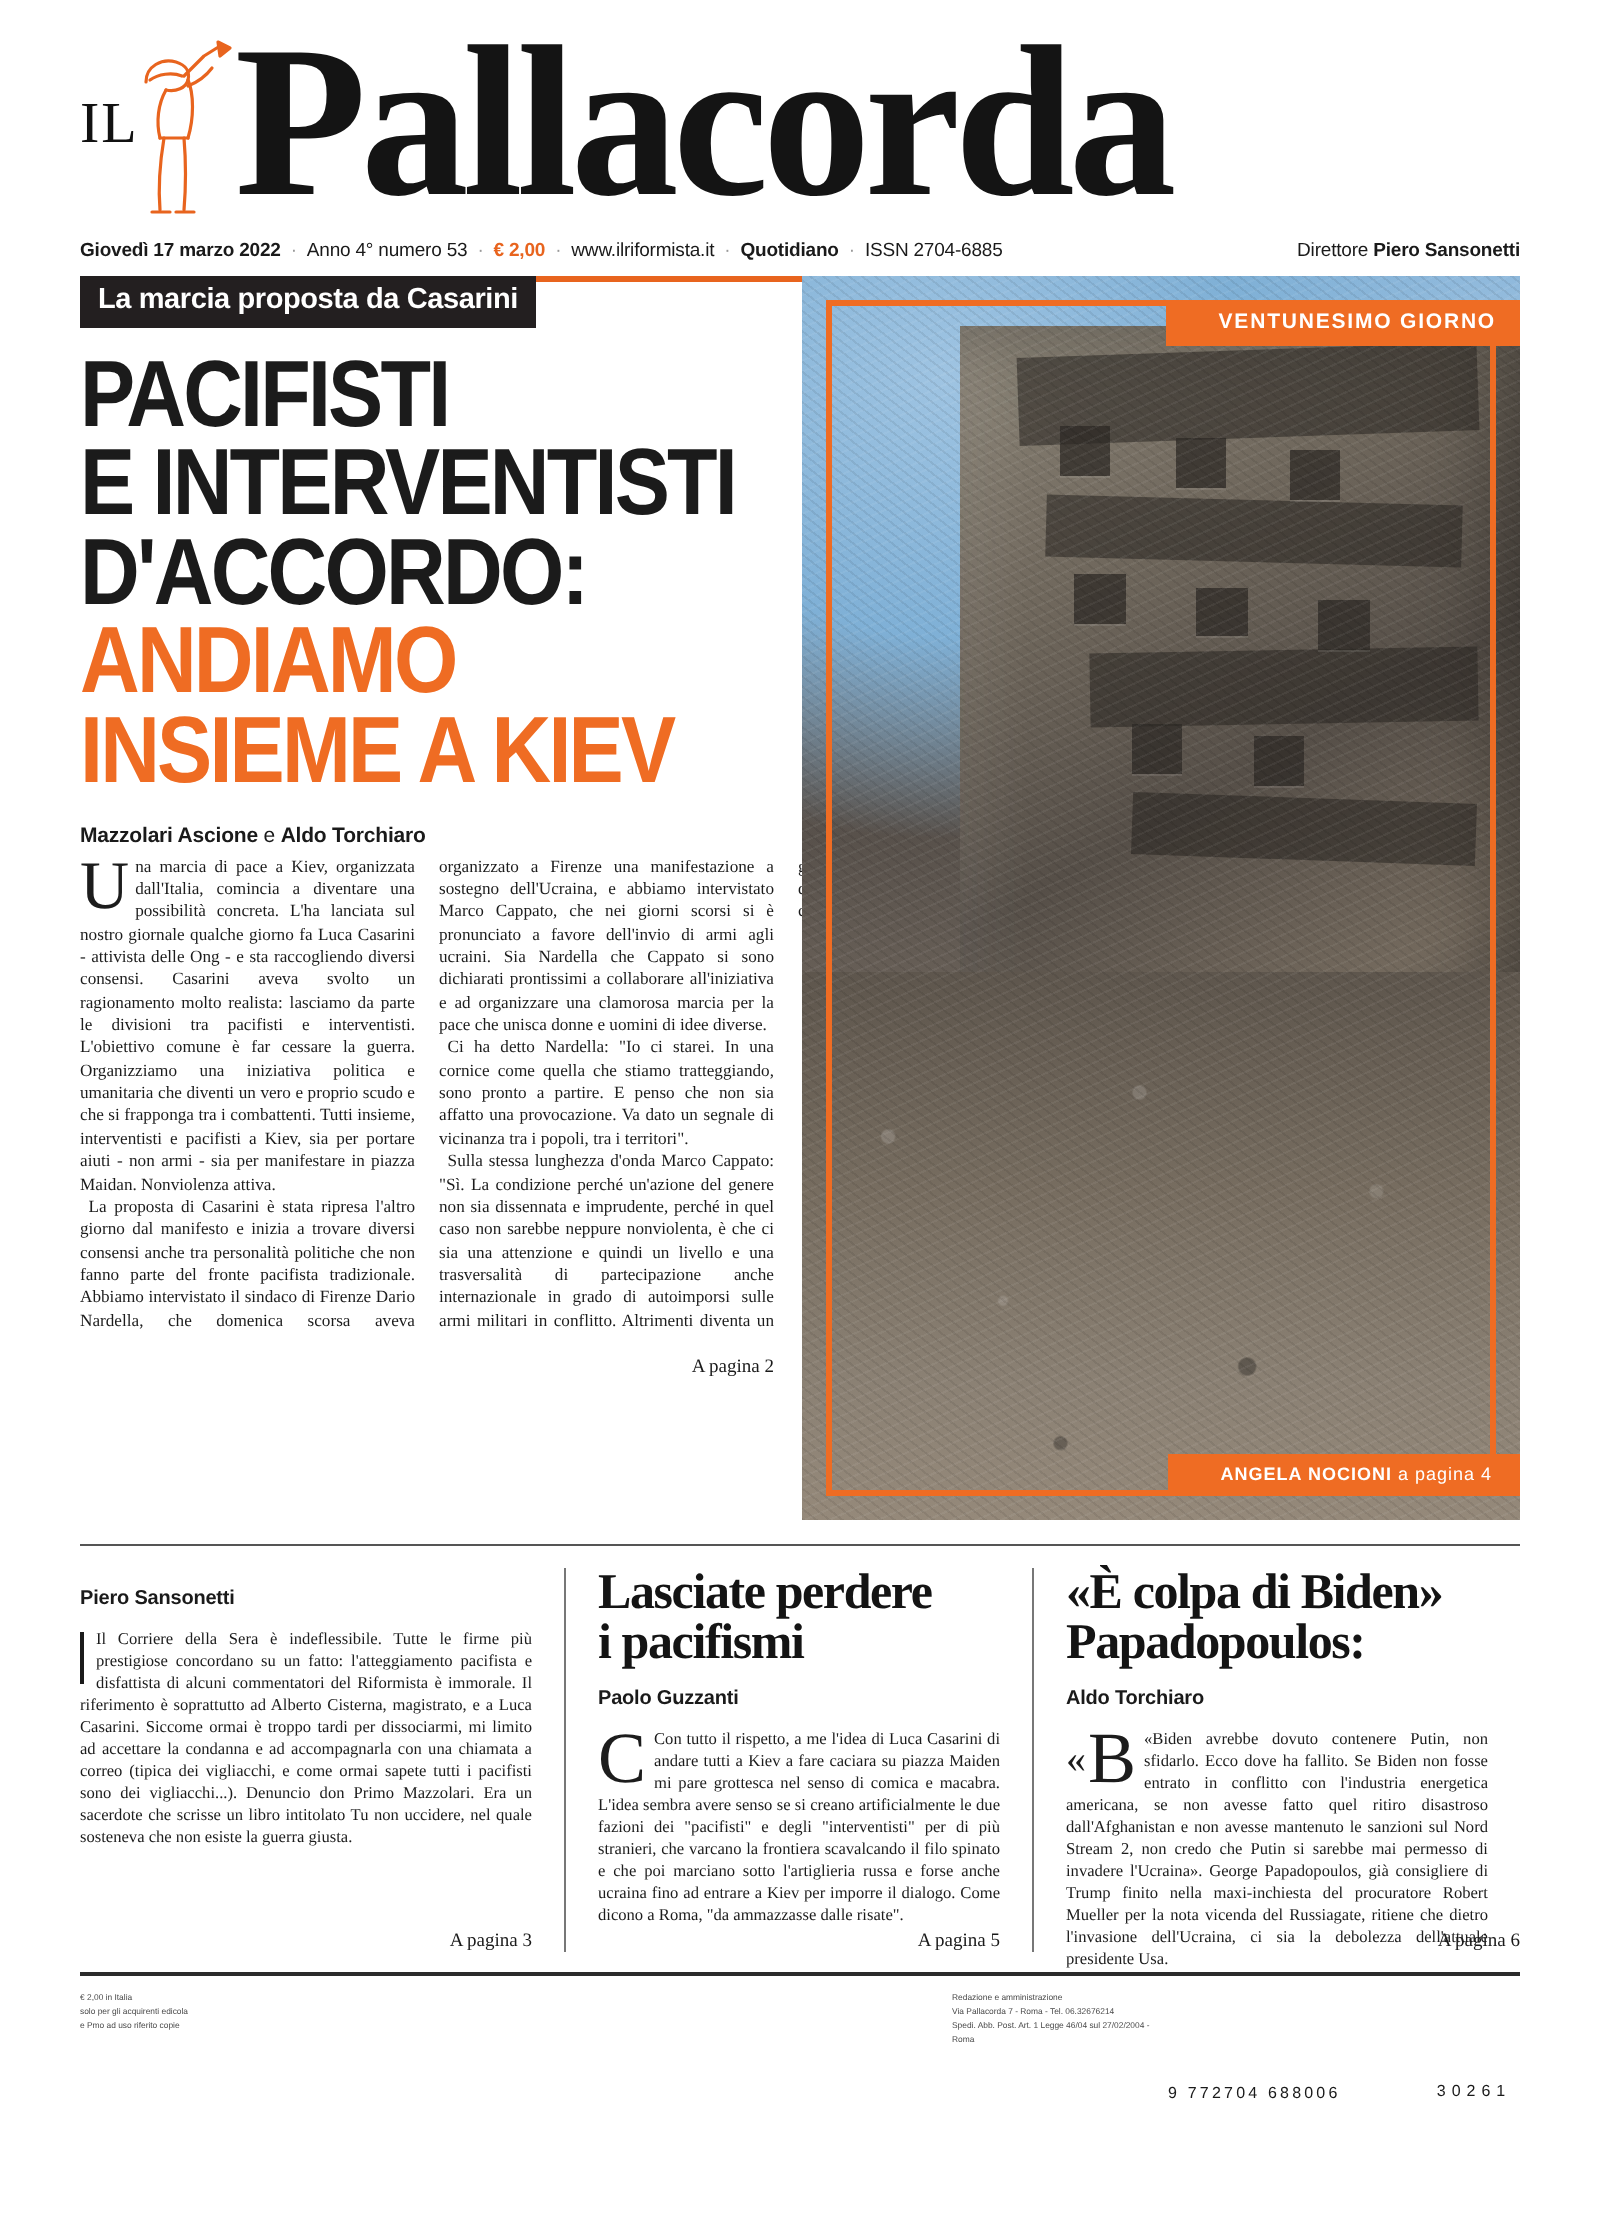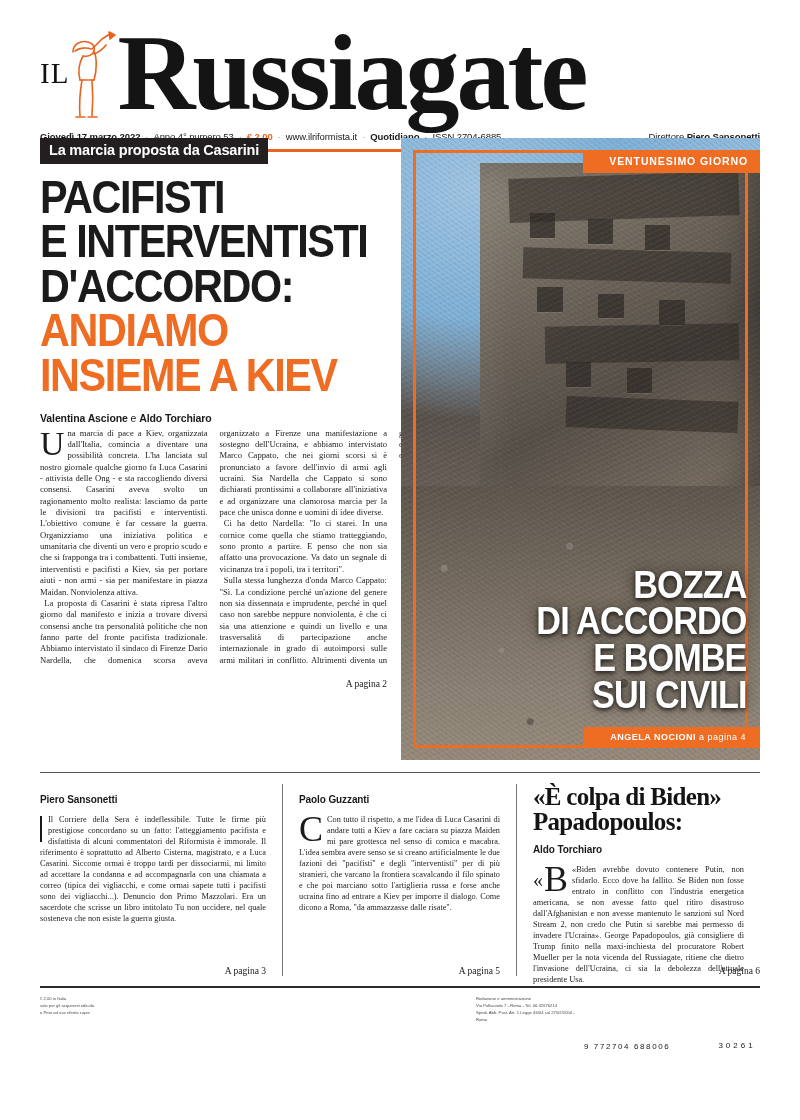--- a/index.html
+++ b/index.html
@@ -6,21 +6,21 @@
   html, body {
     width: 800px; height: 1120px;
     background: #ffffff;
     font-family: "Liberation Sans", sans-serif;
     color: #1a1a1a;
     overflow: hidden;
   }
   .page { position: relative; width: 800px; height: 1120px; background: #fff; padding: 0 40px; }
 
   
-  .masthead { position: relative; height: 125px; padding-top: 30px; }
+  .masthead { position: relative; height: 125px; padding-top: 19px; }
   .logo-row { display: flex; align-items: flex-end; height: 92px; }
   .logo-il {
     font-family: "Liberation Serif", serif;
     font-size: 29px; letter-spacing: 1px; color: #111;
     line-height: 1; padding-bottom: 34px;
   }
   .logo-mark { width: 54px; height: 92px; margin: 0 -2px 0 -4px; position: relative; }
   .logo-word {
     font-family: "Liberation Serif", serif;
     font-weight: 700;
@@ -210,21 +210,21 @@
             <path d="M29 21 C32 28 32 40 29 50"></path>
             <path d="M15 50 L29 50"></path>
             <path d="M17 50 C15 62 14 74 15 86"></path>
             <path d="M27 50 C28 62 28 74 27 86"></path>
             <path d="M11 87 L20 87"></path>
             <path d="M23 87 L32 87"></path>
             <path d="M29 24 C34 22 38 19 41 15"></path>
           </g>
         </svg>
       </div>
-      <div class="logo-word">Russiagate</div>
+      <div class="logo-word">Pallacorda</div>
     </div>
 
     <div class="infoline">
       <div class="infoline-left">
         <span>Giovedì 17 marzo 2022</span>
         <span class="sep">·</span>
         <span class="reg">Anno 4° numero 53</span>
         <span class="sep">·</span>
         <span class="price">€ 2,00</span>
         <span class="sep">·</span>
@@ -249,21 +249,21 @@
 
       <div class="headline">
         <span class="dark">PACIFISTI</span>
         <span class="dark">E INTERVENTISTI</span>
         <span class="dark">D'ACCORDO:</span>
         <span class="accent">ANDIAMO</span>
         <span class="accent">INSIEME A KIEV</span>
       </div>
 
       <div class="byline">
-        <span>Valentina Ascione</span><span class="conj"> e </span><span>Aldo Torchiaro</span>
+        <span>Mazzolari Ascione</span><span class="conj"> e </span><span>Aldo Torchiaro</span>
       </div>
 
       <div class="lead-body">
         <p class="dropcap">Una marcia di pace a Kiev, organizzata dall'Italia, comincia a diventare una possibilità concreta. L'ha lanciata sul nostro giornale qualche giorno fa Luca Casarini - attivista delle Ong - e sta raccogliendo diversi consensi. Casarini aveva svolto un ragionamento molto realista: lasciamo da parte le divisioni tra pacifisti e interventisti. L'obiettivo comune è far cessare la guerra. Organizziamo una iniziativa politica e umanitaria che diventi un vero e proprio scudo e che si frapponga tra i combattenti. Tutti insieme, interventisti e pacifisti a Kiev, sia per portare aiuti - non armi - sia per manifestare in piazza Maidan. Nonviolenza attiva.</p>
         <p>La proposta di Casarini è stata ripresa l'altro giorno dal manifesto e inizia a trovare diversi consensi anche tra personalità politiche che non fanno parte del fronte pacifista tradizionale. Abbiamo intervistato il sindaco di Firenze Dario Nardella, che domenica scorsa aveva organizzato a Firenze una manifestazione a sostegno dell'Ucraina, e abbiamo intervistato Marco Cappato, che nei giorni scorsi si è pronunciato a favore dell'invio di armi agli ucraini. Sia Nardella che Cappato si sono dichiarati prontissimi a collaborare all'iniziativa e ad organizzare una clamorosa marcia per la pace che unisca donne e uomini di idee diverse.</p>
         <p>Ci ha detto Nardella: "Io ci starei. In una cornice come quella che stiamo tratteggiando, sono pronto a partire. E penso che non sia affatto una provocazione. Va dato un segnale di vicinanza tra i popoli, tra i territori".</p>
         <p>Sulla stessa lunghezza d'onda Marco Cappato: "Sì. La condizione perché un'azione del genere non sia dissennata e imprudente, perché in quel caso non sarebbe neppure nonviolenta, è che ci sia una attenzione e quindi un livello e una trasversalità di partecipazione anche internazionale in grado di autoimporsi sulle armi militari in conflitto. Altrimenti diventa un gioco al massacro. Ho chiamato Casarini per dare la mia disponibilità anche a creare le condizioni perché sia praticabile."</p>
       </div>
       <div class="refline">A pagina 2</div>
     </div>
@@ -284,26 +284,20 @@
         <div class="win" style="left:46%;top:36%;width:7%;height:4%;"></div>
         <div class="win" style="left:63%;top:37%;width:7%;height:4%;"></div>
         <div class="rubble"></div>
         <div class="grit"></div>
       </div>
 
       <div class="photo-frame"></div>
 
       <div class="daytag">VENTUNESIMO GIORNO</div>
 
-      <div class="photo-head">
-        <span>BOZZA</span>
-        <span>DI ACCORDO</span>
-        <span>E BOMBE</span>
-        <span>SUI CIVILI</span>
-      </div>
 
       <div class="photo-credit">
         <b>ANGELA NOCIONI</b><span> a pagina 4</span>
       </div>
     </div>
   </div>
 
   <div class="divider"></div>
 
   <div class="bottom">
@@ -312,20 +306,24 @@
       <div class="sub-head">
       </div>
       <div class="sub-byline">Piero Sansonetti</div>
       <div class="sub-body">
         <span class="cap-bar"></span><span>Il Corriere della Sera è indeflessibile. Tutte le firme più prestigiose concordano su un fatto: l'atteggiamento pacifista e disfattista di alcuni commentatori del Riformista è immorale. Il riferimento è soprattutto ad Alberto Cisterna, magistrato, e a Luca Casarini. Siccome ormai è troppo tardi per dissociarmi, mi limito ad accettare la condanna e ad accompagnarla con una chiamata a correo (tipica dei vigliacchi, e come ormai sapete tutti i pacifisti sono dei vigliacchi...). Denuncio don Primo Mazzolari. Era un sacerdote che scrisse un libro intitolato Tu non uccidere, nel quale sosteneva che non esiste la guerra giusta.</span>
       </div>
       <div class="sub-ref">A pagina 3</div>
     </div>
 
     <div class="col col-2">
+      <div class="sub-head">
+        <div>Lasciate perdere</div>
+        <div>i pacifismi</div>
+      </div>
       <div class="sub-byline">Paolo Guzzanti</div>
       <div class="sub-body">
         <span class="cap-o">C</span><span>Con tutto il rispetto, a me l'idea di Luca Casarini di andare tutti a Kiev a fare caciara su piazza Maiden mi pare grottesca nel senso di comica e macabra. L'idea sembra avere senso se si creano artificialmente le due fazioni dei "pacifisti" e degli "interventisti" per di più stranieri, che varcano la frontiera scavalcando il filo spinato e che poi marciano sotto l'artiglieria russa e forse anche ucraina fino ad entrare a Kiev per imporre il dialogo. Come dicono a Roma, "da ammazzasse dalle risate".</span>
       </div>
       <div class="sub-ref">A pagina 5</div>
     </div>
 
     <div class="col col-3">
       <div class="sub-head">
         <div>«È colpa di Biden»</div>

